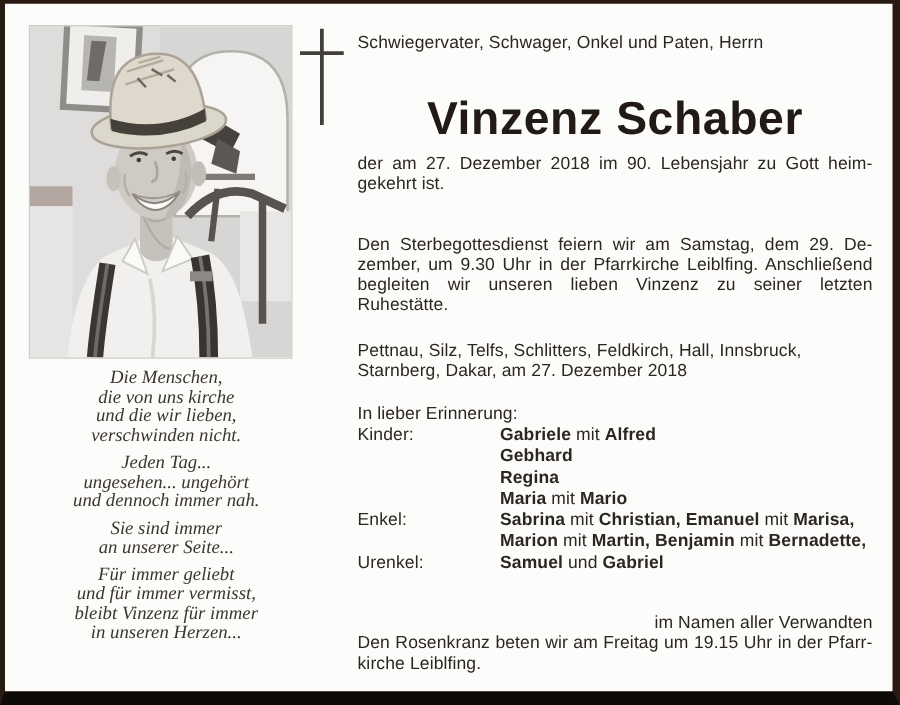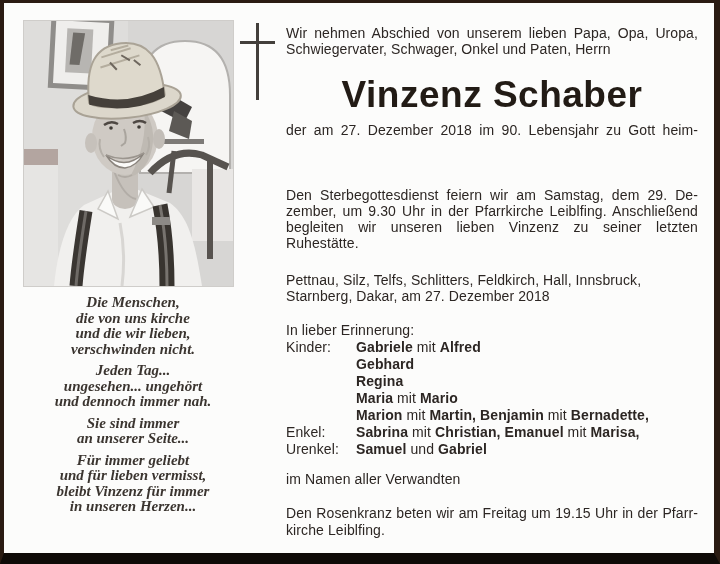--- a/index.html
+++ b/index.html
@@ -12,43 +12,43 @@
   }
   
   .photo{position:absolute;left:20px;top:18px;width:209px;height:265px;outline:1px solid #cfcdca;}
   .photo svg{display:block;width:209px;height:265px;}
   
   .poem{
     position:absolute;left:4px;top:292px;width:250px;text-align:center;
     font-family:"Liberation Serif",serif;font-style:italic;
     font-size:15px;line-height:15.5px;color:#3b3530;
   }
-  .stanza{margin:0 0 6px 0;font-weight:bold;}
+  .stanza{margin:0 0 6px 0;}
   
   .cross{position:absolute;left:0;top:0;}
   .cross .v{position:absolute;left:252px;top:20px;width:3px;height:77px;background:#433f3b;}
   .cross .h{position:absolute;left:236px;top:38px;width:35px;height:3px;background:#433f3b;}
   
   .content{position:absolute;left:282px;top:0;width:412px;font-size:14px;line-height:16px;letter-spacing:.1px;}
   .blk{position:absolute;width:100%;}
   .line{white-space:nowrap;}
   .just{text-align:justify;text-align-last:justify;}
   .intro{top:22px;}
   .name{top:71px;text-align:center;font-size:37px;line-height:42px;font-weight:700;
         color:#221b15;letter-spacing:.5px;margin:0;}
   .death{top:119px;}
   .service{top:184px;}
   .places{top:269px;}
   .remember{top:319px;}
   .family{top:336px;line-height:17px;}
-  .frow{display:flex;}
+  .frow{display:flex;gap:44px;}
   .flabel{width:70px;flex:none;font-weight:400;}
   .fval{font-weight:700;white-space:nowrap;}
   .fval .r{font-weight:400;}
-  .closing{top:468px;}
+  .closing{top:486px;text-align:right;}
   .rosary{top:502px;line-height:17px;}
 </style>
 </head>
 <body>
 
 <div class="page">
 
   <div class="photo" title="Schwarz-Weiß-Porträt: lächelnder älterer Mann mit Strohhut, weißem Hemd und dunklen Hosenträgern">
     <svg viewBox="0 0 209 265" preserveAspectRatio="none">
       <rect width="209" height="265" fill="#d7d6d4"></rect>
@@ -124,42 +124,42 @@
       <div class="pline">Jeden Tag...</div>
       <div class="pline">ungesehen... ungehört</div>
       <div class="pline">und dennoch immer nah.</div>
     </div>
     <div class="stanza">
       <div class="pline">Sie sind immer</div>
       <div class="pline">an unserer Seite...</div>
     </div>
     <div class="stanza">
       <div class="pline">Für immer geliebt</div>
-      <div class="pline">und für lieben vermisst,</div>
+      <div class="pline">und für immer vermisst,</div>
       <div class="pline">bleibt Vinzenz für immer</div>
       <div class="pline">in unseren Herzen...</div>
     </div>
   </div>
 
   <div class="cross">
     <span class="v"></span>
     <span class="h"></span>
   </div>
 
   <div class="content">
 
     <div class="blk intro">
-      <div class="line just">Wir nehmen Abschied von unserem lieben Papa, Opa, Uropa,</div>
       <div class="line">Schwiegervater, Schwager, Onkel und Paten, Herrn</div>
     </div>
 
     <h1 class="blk name">Vinzenz Schaber</h1>
 
     <div class="blk death">
       <div class="line just">der am 27. Dezember 2018 im 90. Lebensjahr zu Gott heim-</div>
+      <div class="line">gekehrt ist.</div>
     </div>
 
     <div class="blk service">
       <div class="line just">Den Sterbegottesdienst feiern wir am Samstag, dem 29. De-</div>
       <div class="line just">zember, um 9.30 Uhr in der Pfarrkirche Leiblfing. Anschließend</div>
       <div class="line just">begleiten wir unseren lieben Vinzenz zu seiner letzten</div>
       <div class="line">Ruhestätte.</div>
     </div>
 
     <div class="blk places">
@@ -180,26 +180,26 @@
       </div>
       <div class="frow">
         <span class="flabel"></span>
         <span class="fval"><span>Regina</span><span class="r"></span><span></span><span class="r"></span><span></span></span>
       </div>
       <div class="frow">
         <span class="flabel"></span>
         <span class="fval"><span>Maria</span><span class="r"> mit </span><span>Mario</span><span class="r"></span><span></span></span>
       </div>
       <div class="frow">
-        <span class="flabel"></span>
-        <span class="fval"><span>Marion</span><span class="r"> mit </span><span>Martin, Benjamin</span><span class="r"> mit </span><span>Bernadette,</span></span>
-      </div>
-      <div class="frow">
         <span class="flabel">Enkel:</span>
         <span class="fval"><span>Sabrina</span><span class="r"> mit </span><span>Christian, Emanuel</span><span class="r"> mit </span><span>Marisa,</span></span>
+      </div>
+      <div class="frow">
+        <span class="flabel"></span>
+        <span class="fval"><span>Marion</span><span class="r"> mit </span><span>Martin, Benjamin</span><span class="r"> mit </span><span>Bernadette,</span></span>
       </div>
       <div class="frow">
         <span class="flabel">Urenkel:</span>
         <span class="fval"><span>Samuel</span><span class="r"> und </span><span>Gabriel</span><span class="r"></span><span></span></span>
       </div>
     </div>
 
     <div class="blk closing">im Namen aller Verwandten</div>
 
     <div class="blk rosary">

